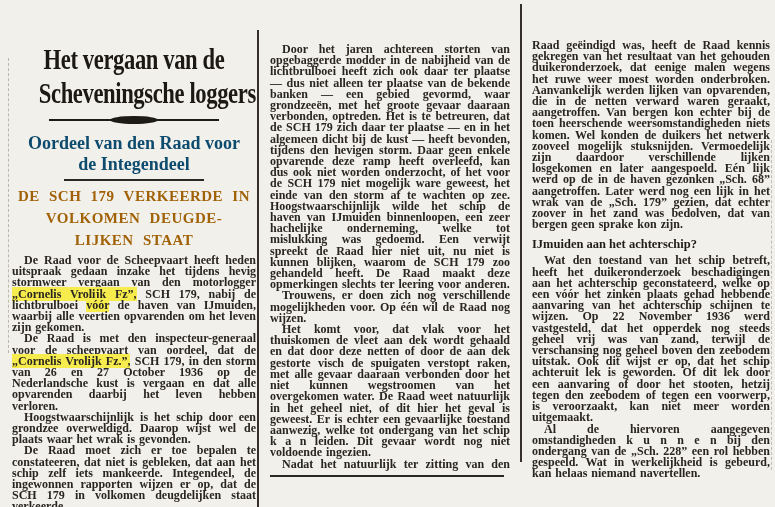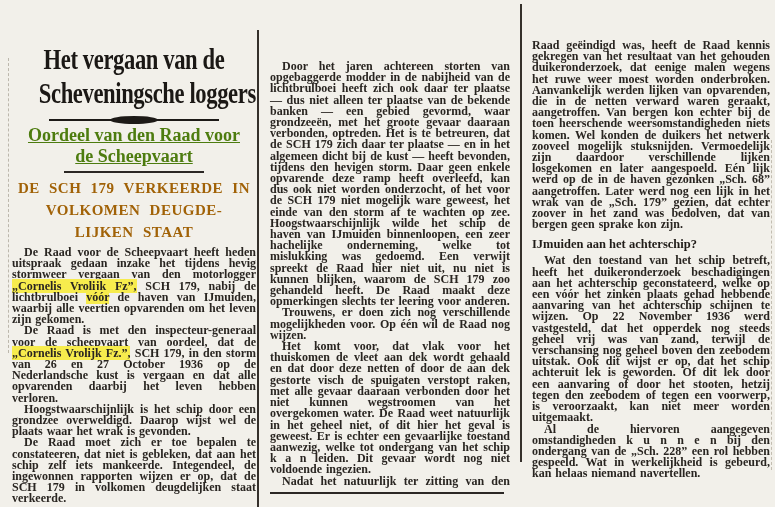--- a/index.html
+++ b/index.html
@@ -16,36 +16,36 @@
   .edge-rule.left  { left: 8px;  top: 58px;  height: 295px; border-left: 1px dashed #bcb7ac; }
   .edge-rule.right { left: 771px; top: 140px; height: 330px; border-left: 1px dashed #c2bdb1; }
 
   
   .vrule { position: absolute; width: 2px; background: #35302b; }
   .vrule1 { left: 257px; top: 30px; height: 477px; }
   .vrule2 { left: 520px; top: 4px;  height: 458px; }
 
   .col { position: absolute; }
   .col1 { left: 12px;  top: 42px; width: 244px; }
-  .col2 { left: 270px; top: 61px; width: 240px; }
+  .col2 { left: 270px; top: 44px; width: 240px; }
   .col3 { left: 532px; top: 40px; width: 238px; }
 
   
   .headline { margin: 0; }
   .headline-line {
     font-size: 29px; line-height: 34px; font-weight: 700; color: #1b1815;
     text-align: center; white-space: nowrap;
     transform: scaleX(0.78); transform-origin: 50% 50%;
     letter-spacing: -0.5px;
   }
   .ornament { position: relative; height: 8px; width: 170px; margin: 6px auto 0; }
   .ornament .orn-line { position: absolute; left: 0; right: 0; top: 3px; height: 2px; background: #1d1a17; }
   .ornament .orn-lens { position: absolute; left: 50%; top: 0; width: 48px; height: 8px; margin-left: -24px; background: #1d1a17; border-radius: 50%; }
 
-  .subhead { margin: 1px 0 0; font-size: 18px; line-height: 21px; font-weight: 700; text-align: center; color: #4d7c0f; text-decoration: underline; }
+  .subhead { margin: 9px 0 0; font-size: 18px; line-height: 21px; font-weight: 700; text-align: center; color: #0c4a6e; }
   .short-rule { width: 140px; height: 2px; background: #2b2724; margin: 4px auto 0; }
   .deck { margin-top: 4px; }
   .deck-line { font-size: 15px; line-height: 22px; font-weight: 700; text-align: center; word-spacing: 5px; letter-spacing: 0.5px; color: #a16207; }
 
   
   .bodytext { margin-top: 4px; }
   .bodytext p, .colbody p {
     margin: 0; font-size: 12px; line-height: 11.2px; font-weight: 700;
     text-align: justify; text-indent: 12px; word-spacing: 1px; color: #292521;
   }
@@ -72,21 +72,21 @@
       <div class="headline-line">Scheveningsche loggers</div>
     </div>
 
     <div class="ornament">
       <span class="orn-line"></span>
       <span class="orn-lens"></span>
     </div>
 
     <div class="subhead">
       <div>Oordeel van den Raad voor</div>
-      <div>de Scheepvaart</div>
+      <div>de Integendeel</div>
     </div>
 
     <div class="short-rule"></div>
 
     <div class="deck">
       <div class="deck-line">DE SCH 179 VERKEERDE IN</div>
       <div class="deck-line">VOLKOMEN DEUGDE-</div>
       <div class="deck-line">LIJKEN STAAT</div>
     </div>
 

